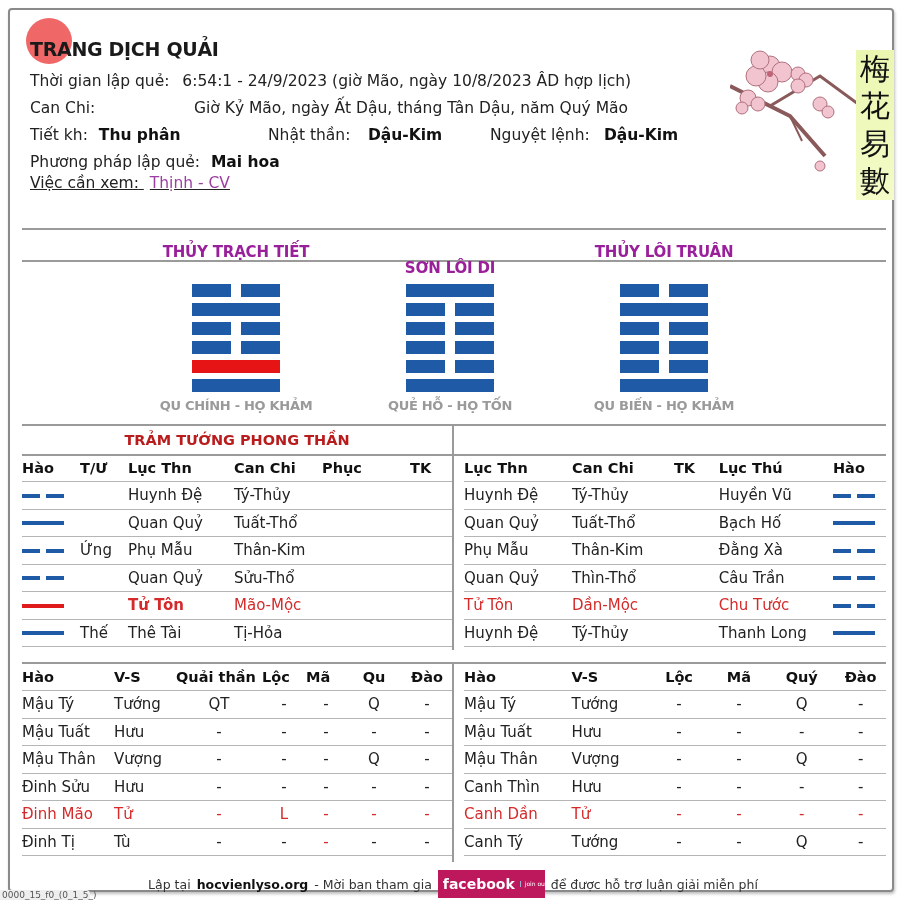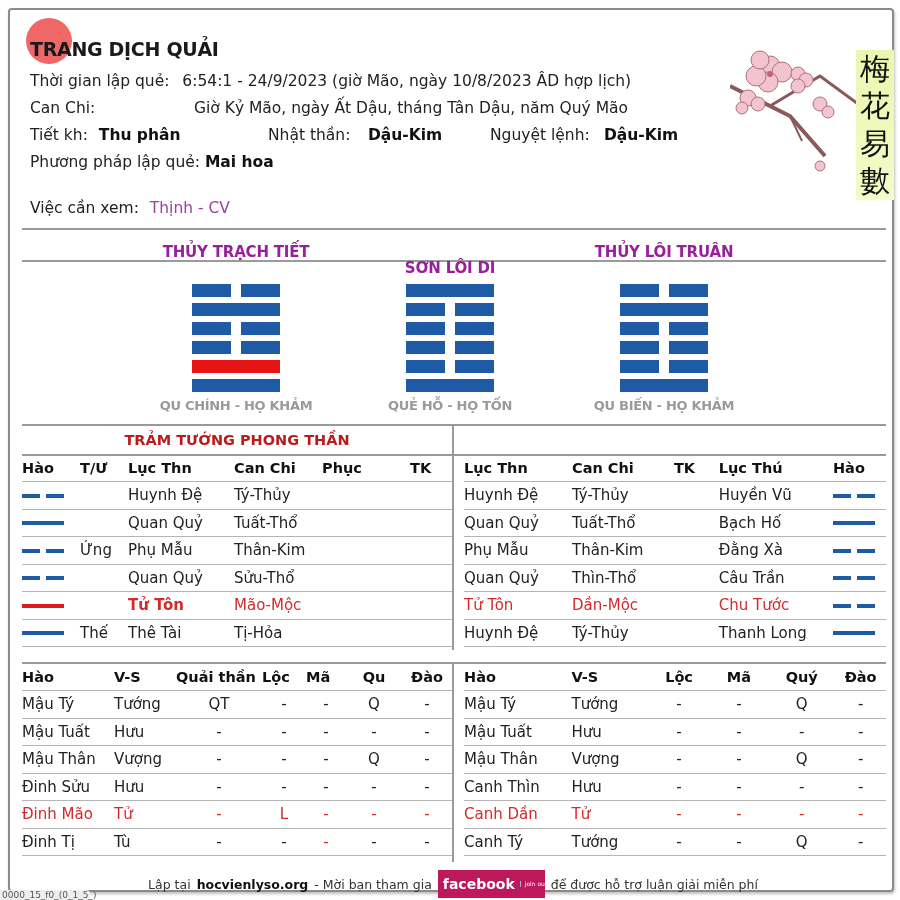--- a/index.html
+++ b/index.html
@@ -98,23 +98,23 @@
   <div class="info" style="top:116px; width:700px;">
     <span>Tiết kh:</span>
     <b style="margin-left:6px;">Thu phân</b>
     <span style="position:absolute; left:238px;">Nhật thần:</span>
     <b style="position:absolute; left:338px;">Dậu-Kim</b>
     <span style="position:absolute; left:460px;">Nguyệt lệnh:</span>
     <b style="position:absolute; left:574px;">Dậu-Kim</b>
   </div>
   <div class="info" style="top:143px;">
     <span>Phương pháp lập quẻ:</span>
-    <b style="text-align:center;">Mai hoa</b>
-  </div>
-  <div class="info" style="top:189px;">
+    <b style="margin-left:6px;text-align:center;">Mai hoa</b>
+  </div>
+  <div class="info" style="top:164px;text-decoration:underline;">
     <span>Việc cần xem:</span>
     <span class="purple" style="margin-left:6px;">Thịnh - CV</span>
   </div>
 
   <div class="logo">
     <svg width="130" height="150" viewBox="0 0 130 150" style="position:absolute; left:0; top:0;">
       <path d="M0 40 L60 70 L95 110" stroke="#8a5a5a" stroke-width="4" fill="none"></path>
       <path d="M40 60 L90 30 L165 85" stroke="#8a5a5a" stroke-width="3" fill="none"></path>
       <path d="M60 70 L72 95" stroke="#8a5a5a" stroke-width="2" fill="none"></path>
       <g fill="#f2c4cf" stroke="#b0707e" stroke-width="1">

